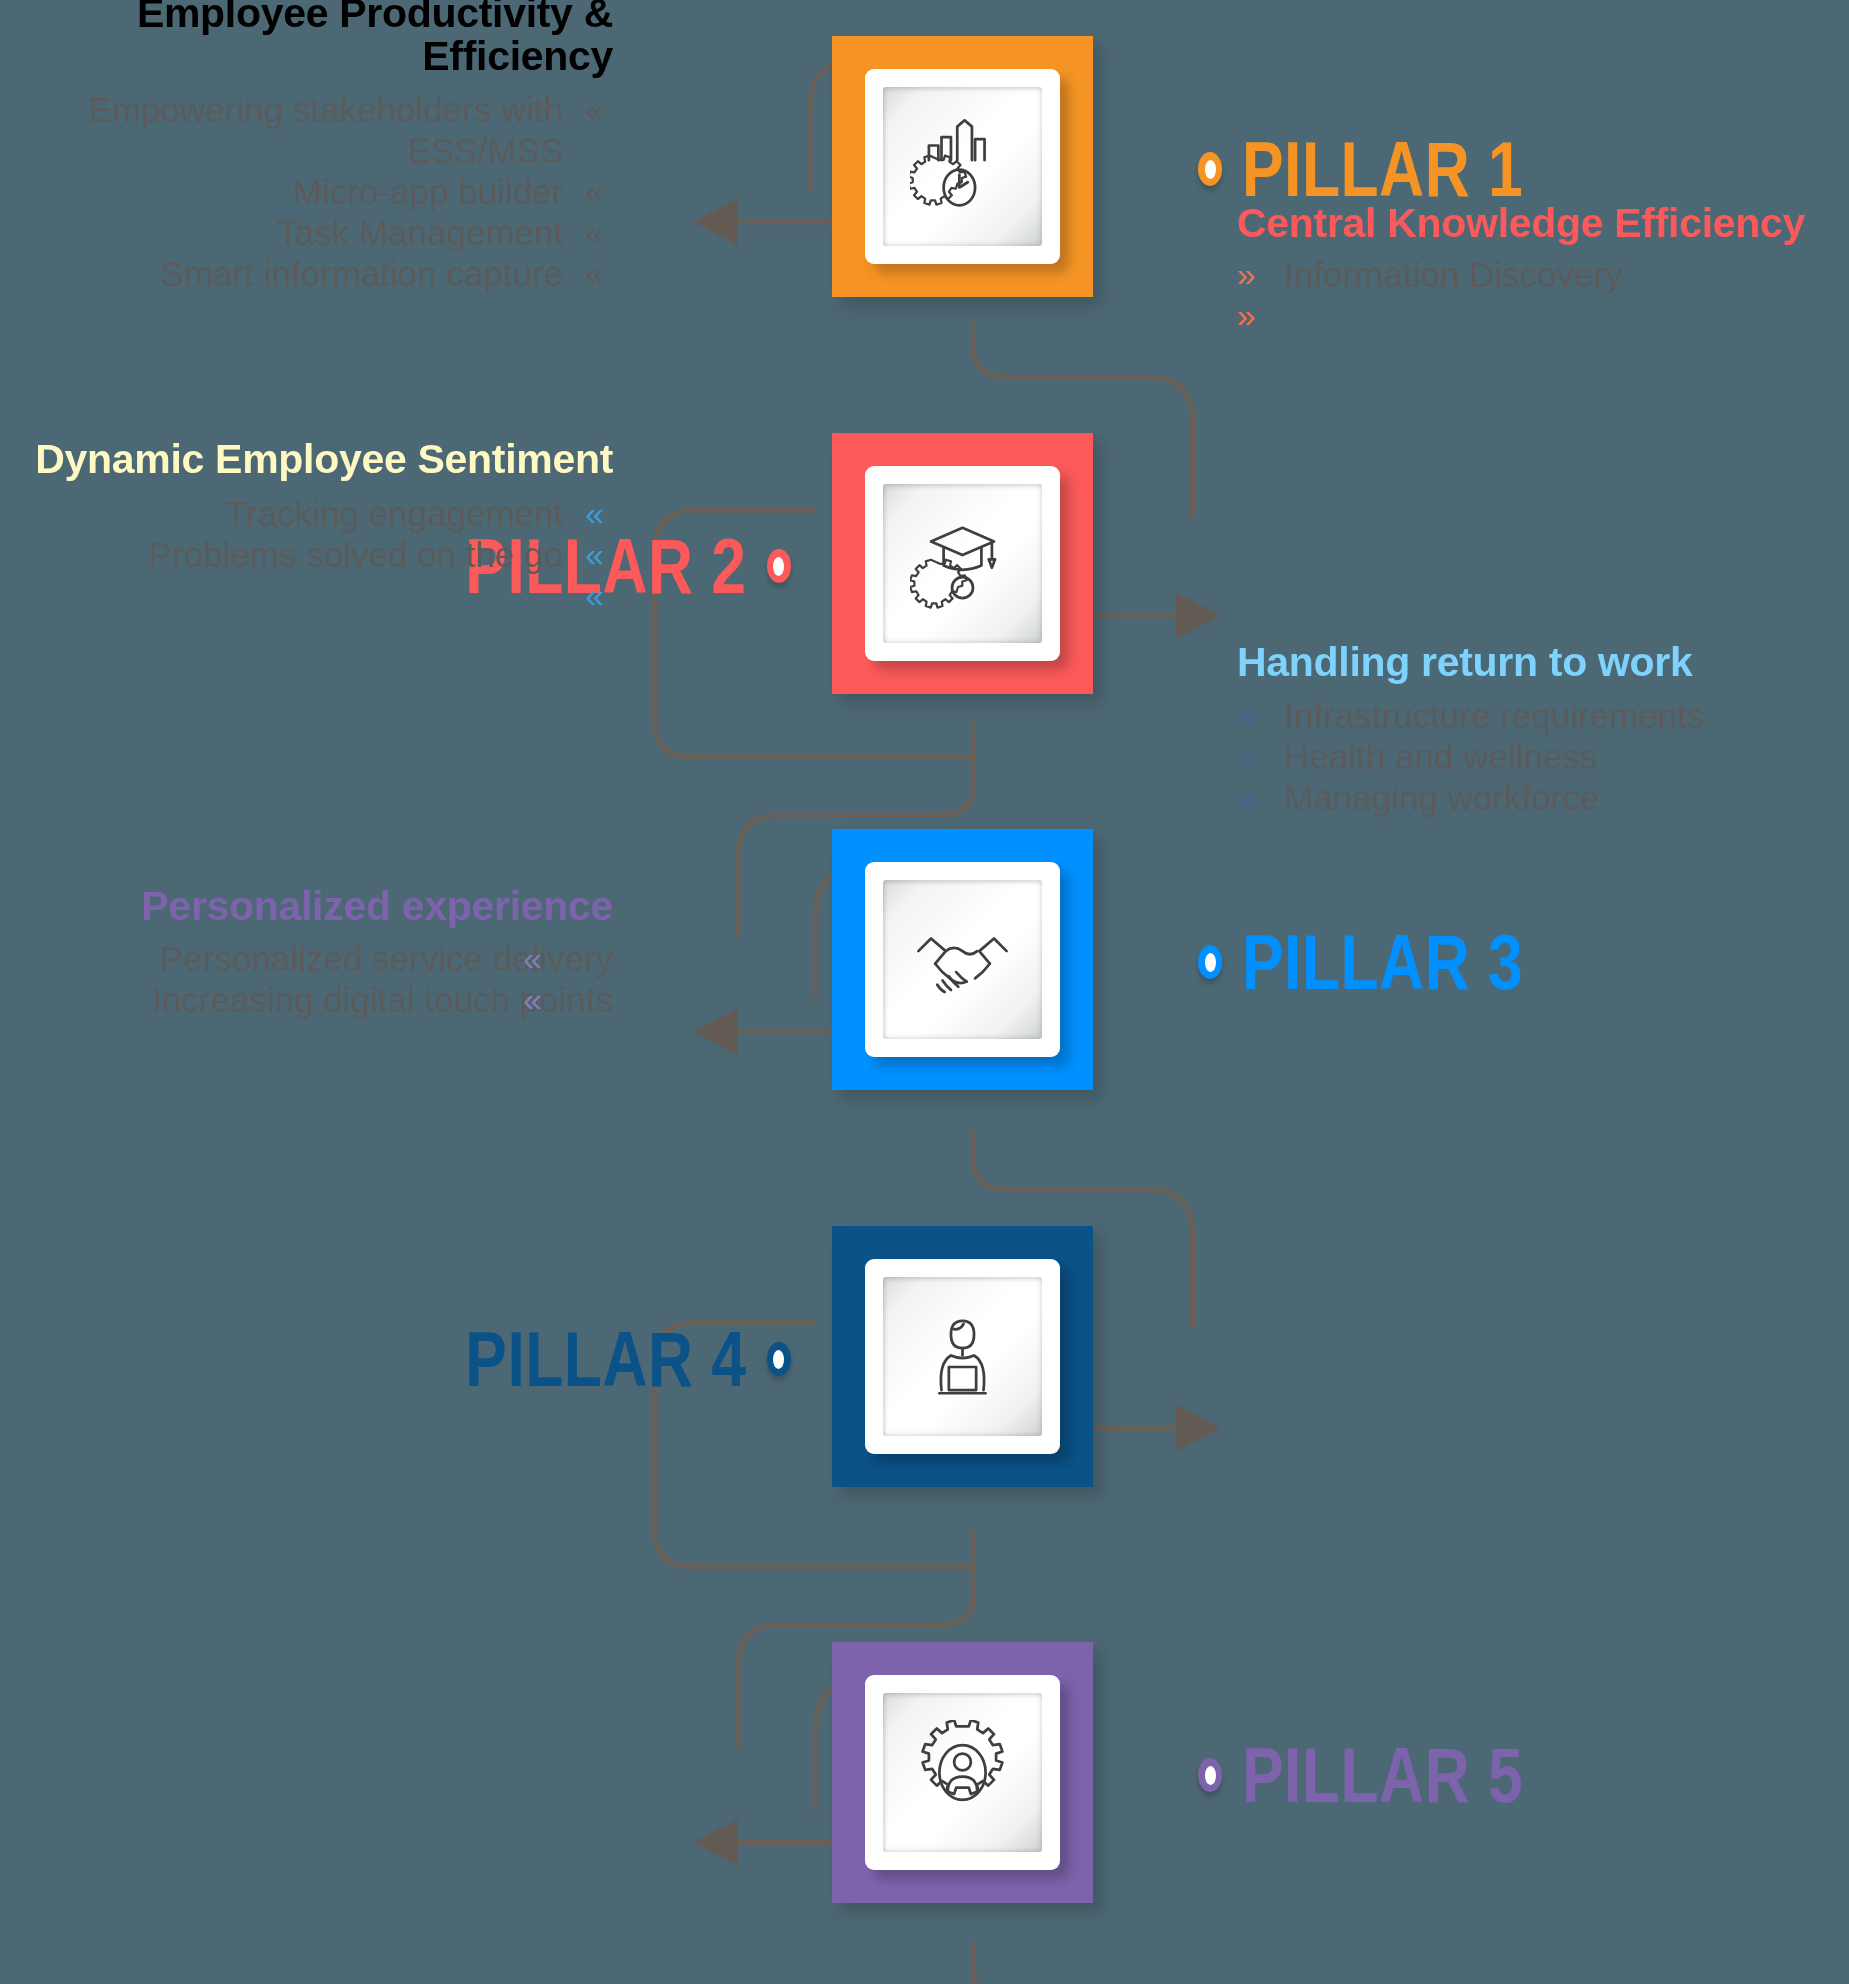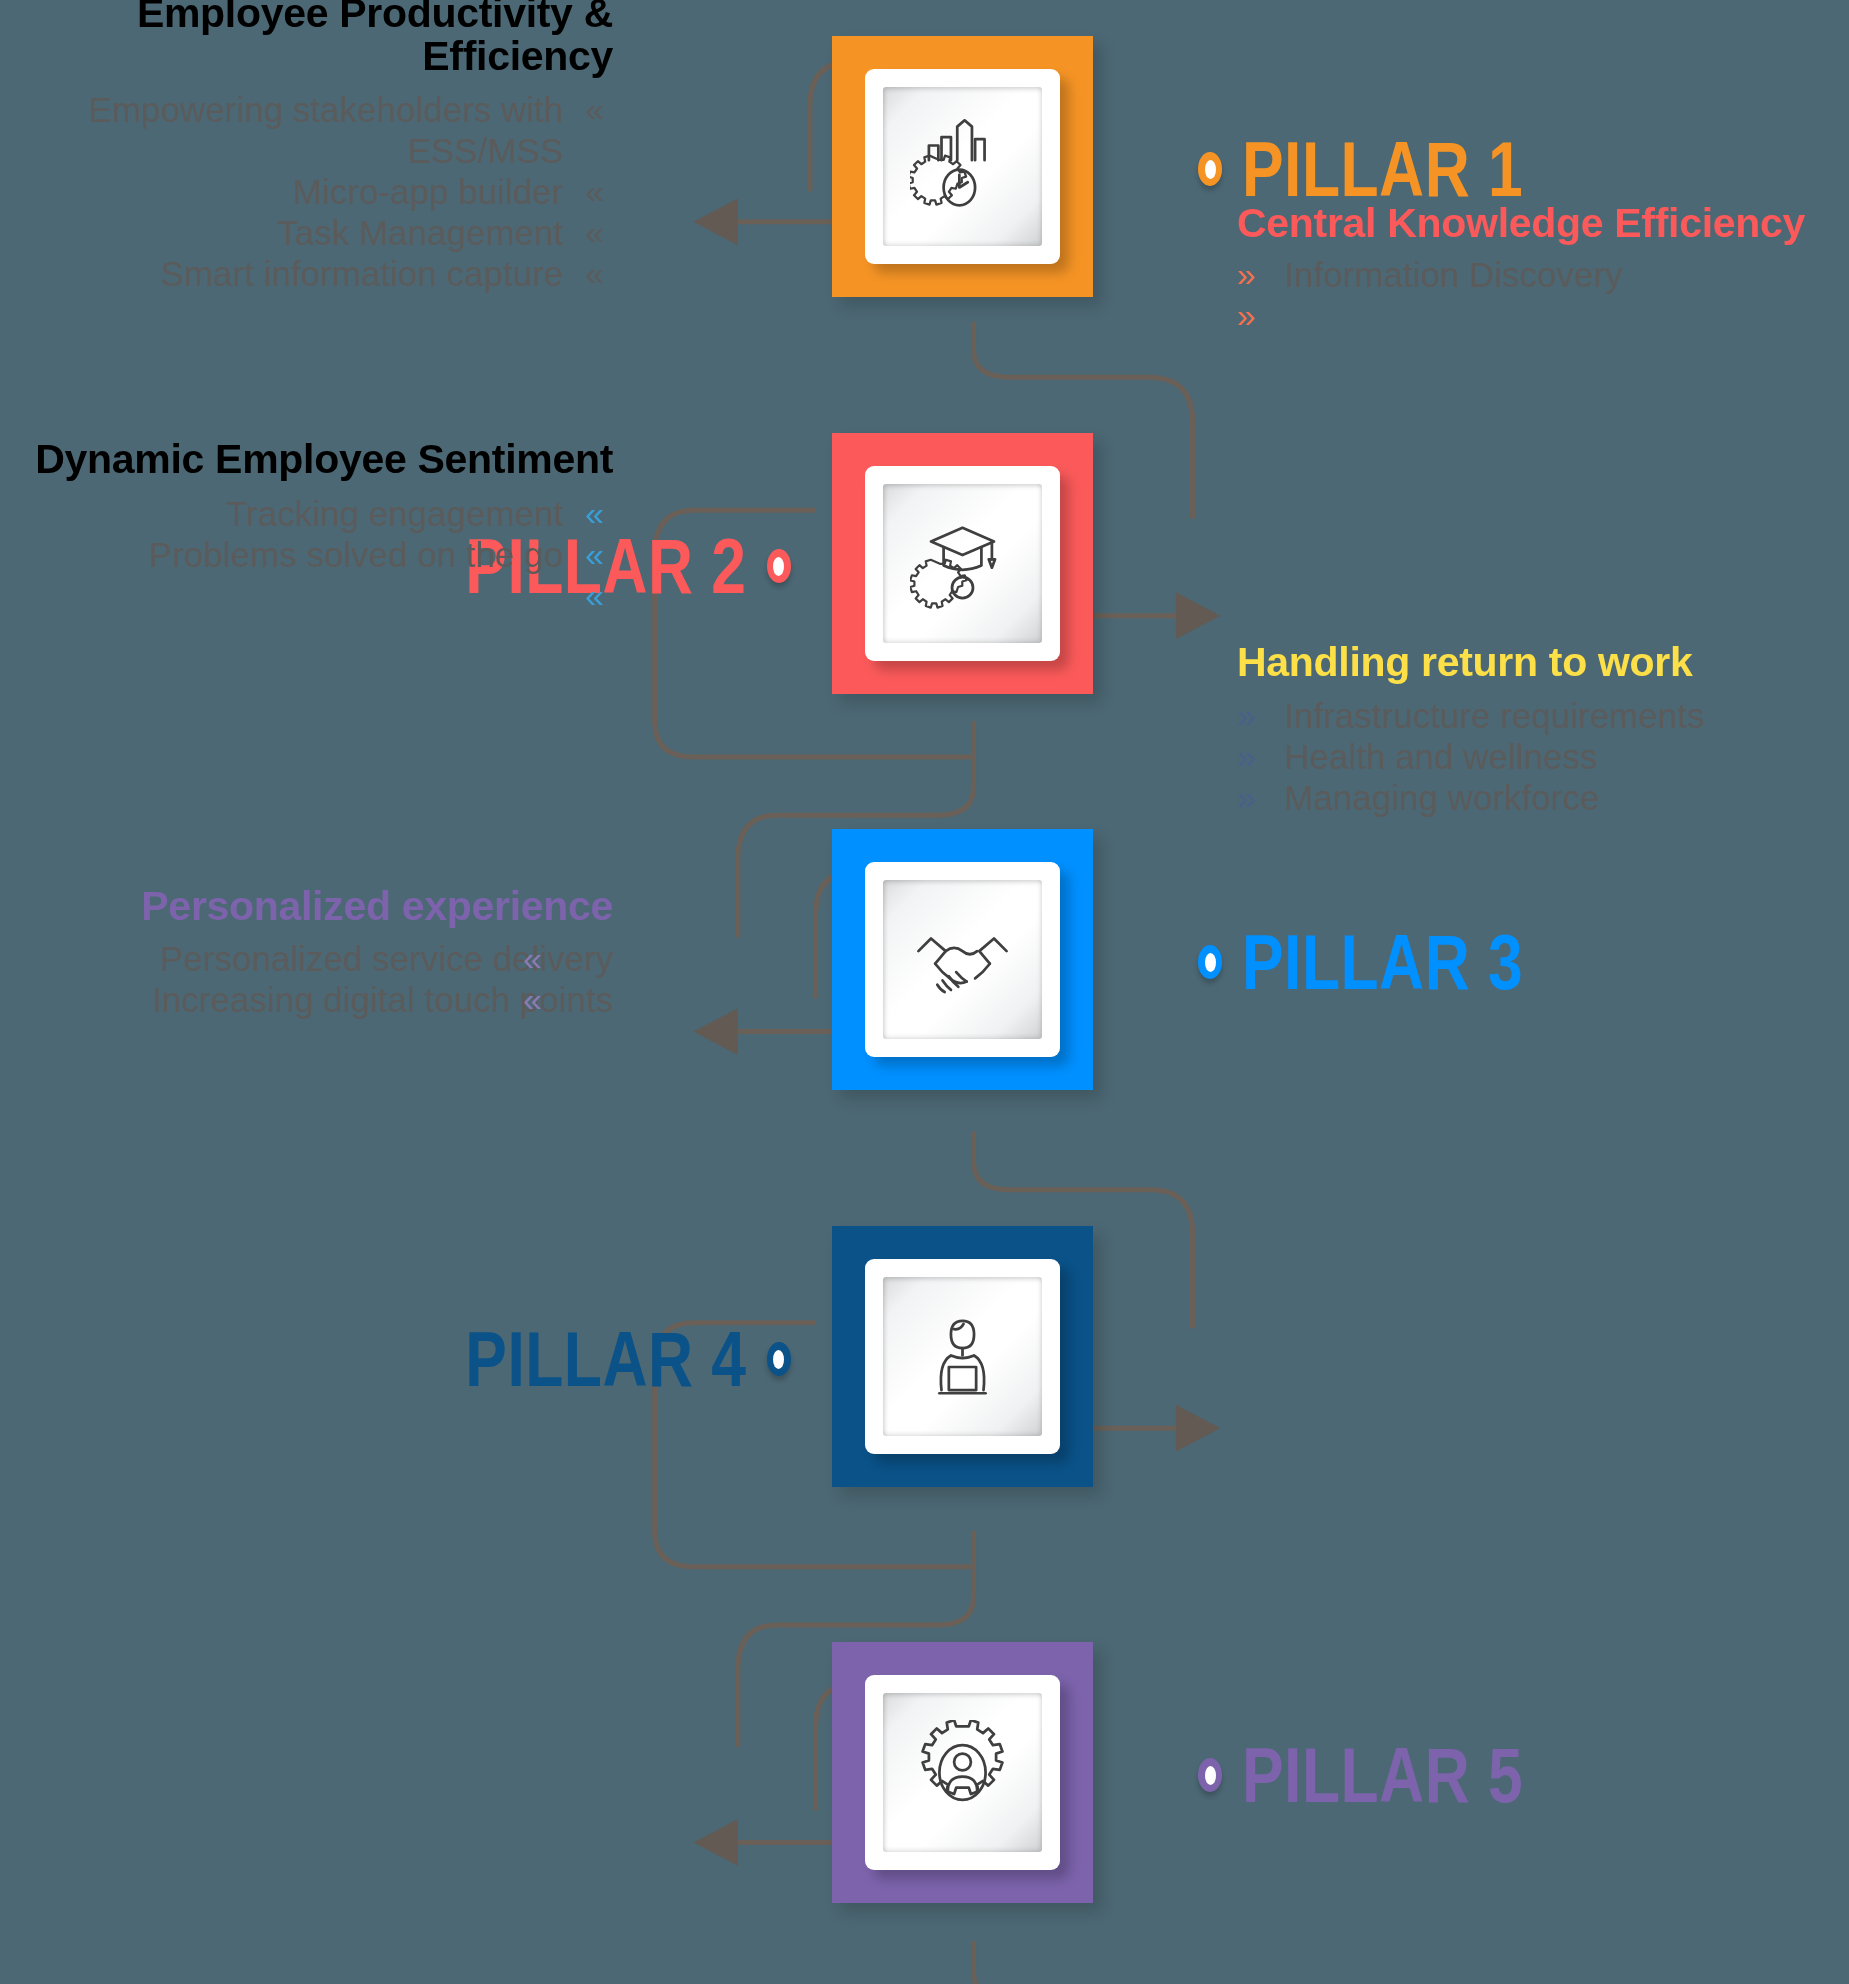--- a/index.html
+++ b/index.html
@@ -232,21 +232,21 @@
     <div class="pillar-label left">
       <span class="pillar-text" style="color:#fc5a5a">PILLAR 2</span>
       <span class="dot" style="background:#fc5a5a">
           <i></i>
         </span>
     </div>
   </div>
 
   <div class="row" style="top:793px;">
     <div class="block left" id="b3" style="top:-355px;">
-      <h2 style="color:#000000">Dynamic Employee Sentiment</h2>
+      <h2 style="color:#fef9c3">Dynamic Employee Sentiment</h2>
       <ul>
         <li><span>Tracking engagement</span><span class="chev" style="color:#3a9fd8">«</span></li>
         <li><span>Problems solved on the go</span><span class="chev" style="color:#3a9fd8">«</span></li>
         <li><span class="chev" style="color:#3a9fd8">«</span></li>
       </ul>
     </div>
 
     <div class="card">
       <div class="card-outer" style="background:#0090ff"></div>
       <div class="card-white">
@@ -271,21 +271,21 @@
     <div class="pillar-label right">
       <span class="dot" style="background:#0090ff">
           <i></i>
         </span>
       <span class="pillar-text" style="color:#0090ff">PILLAR 3</span>
     </div>
   </div>
 
   <div class="row" style="top:1190px;">
     <div class="block right" id="b4" style="top:-549px;">
-      <h2 style="color:#fde047">Handling return to work</h2>
+      <h2 style="color:#7dd3fc">Handling return to work</h2>
       <ul>
         <li><span class="chev" style="color:#4a5f8a">»</span><span>Infrastructure requirements</span></li>
         <li><span class="chev" style="color:#4a5f8a">»</span><span>Health and wellness</span></li>
         <li><span class="chev" style="color:#4a5f8a">»</span><span>Managing workforce</span></li>
       </ul>
     </div>
 
     <div class="card">
       <div class="card-outer" style="background:#0a5288"></div>
       <div class="card-white">

